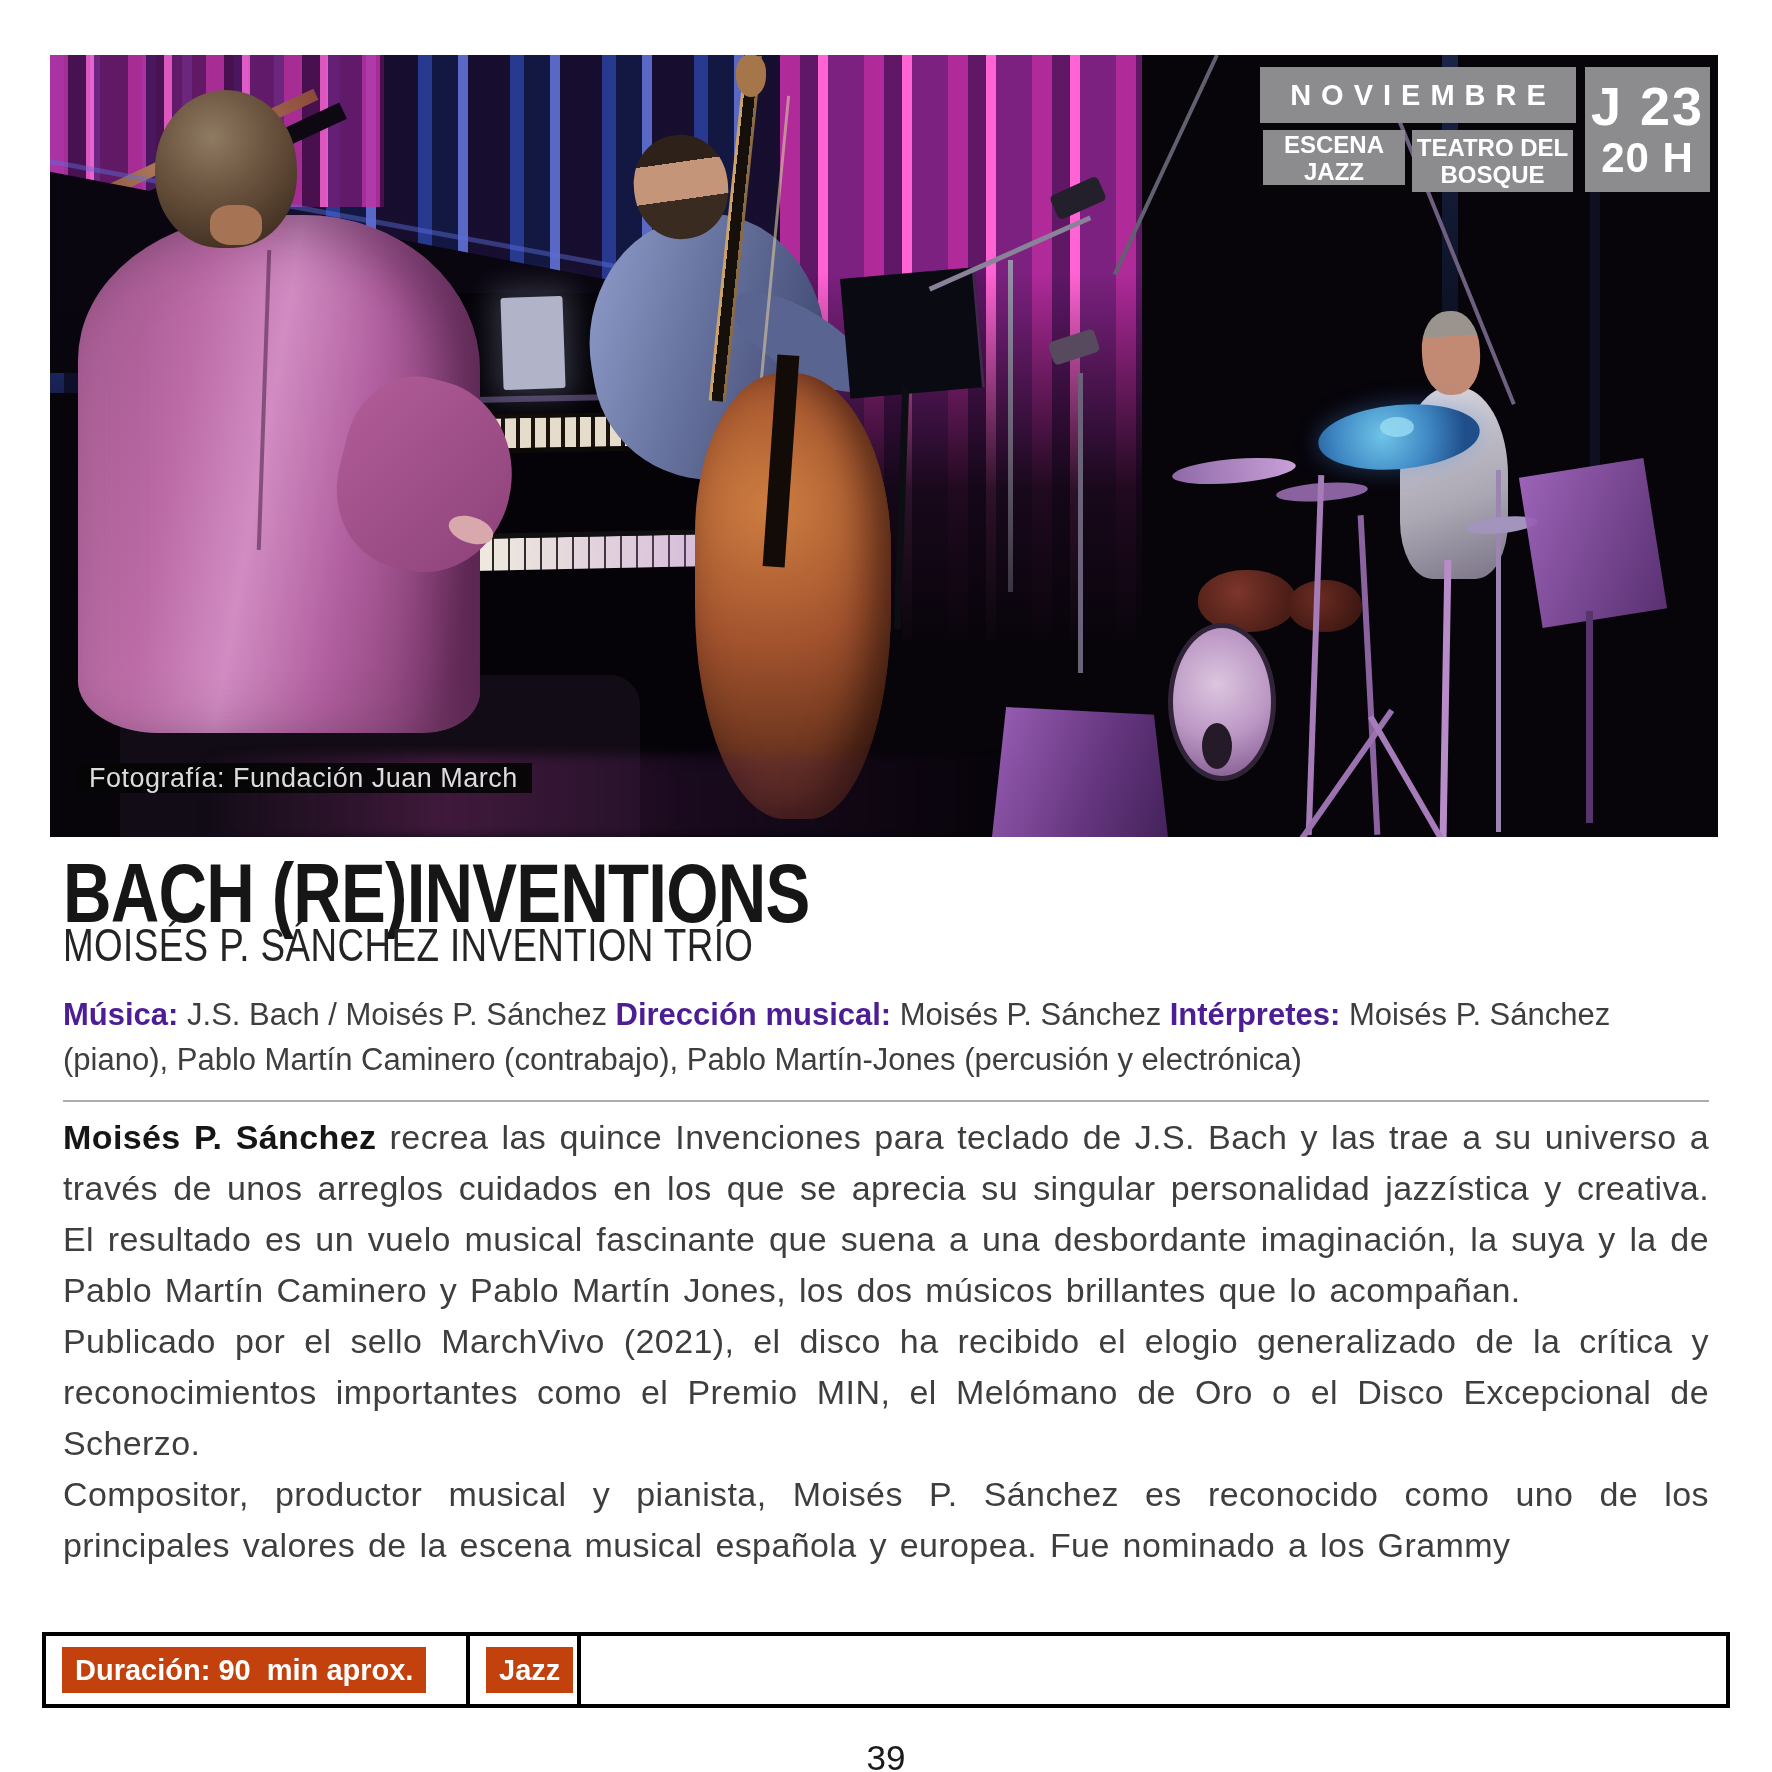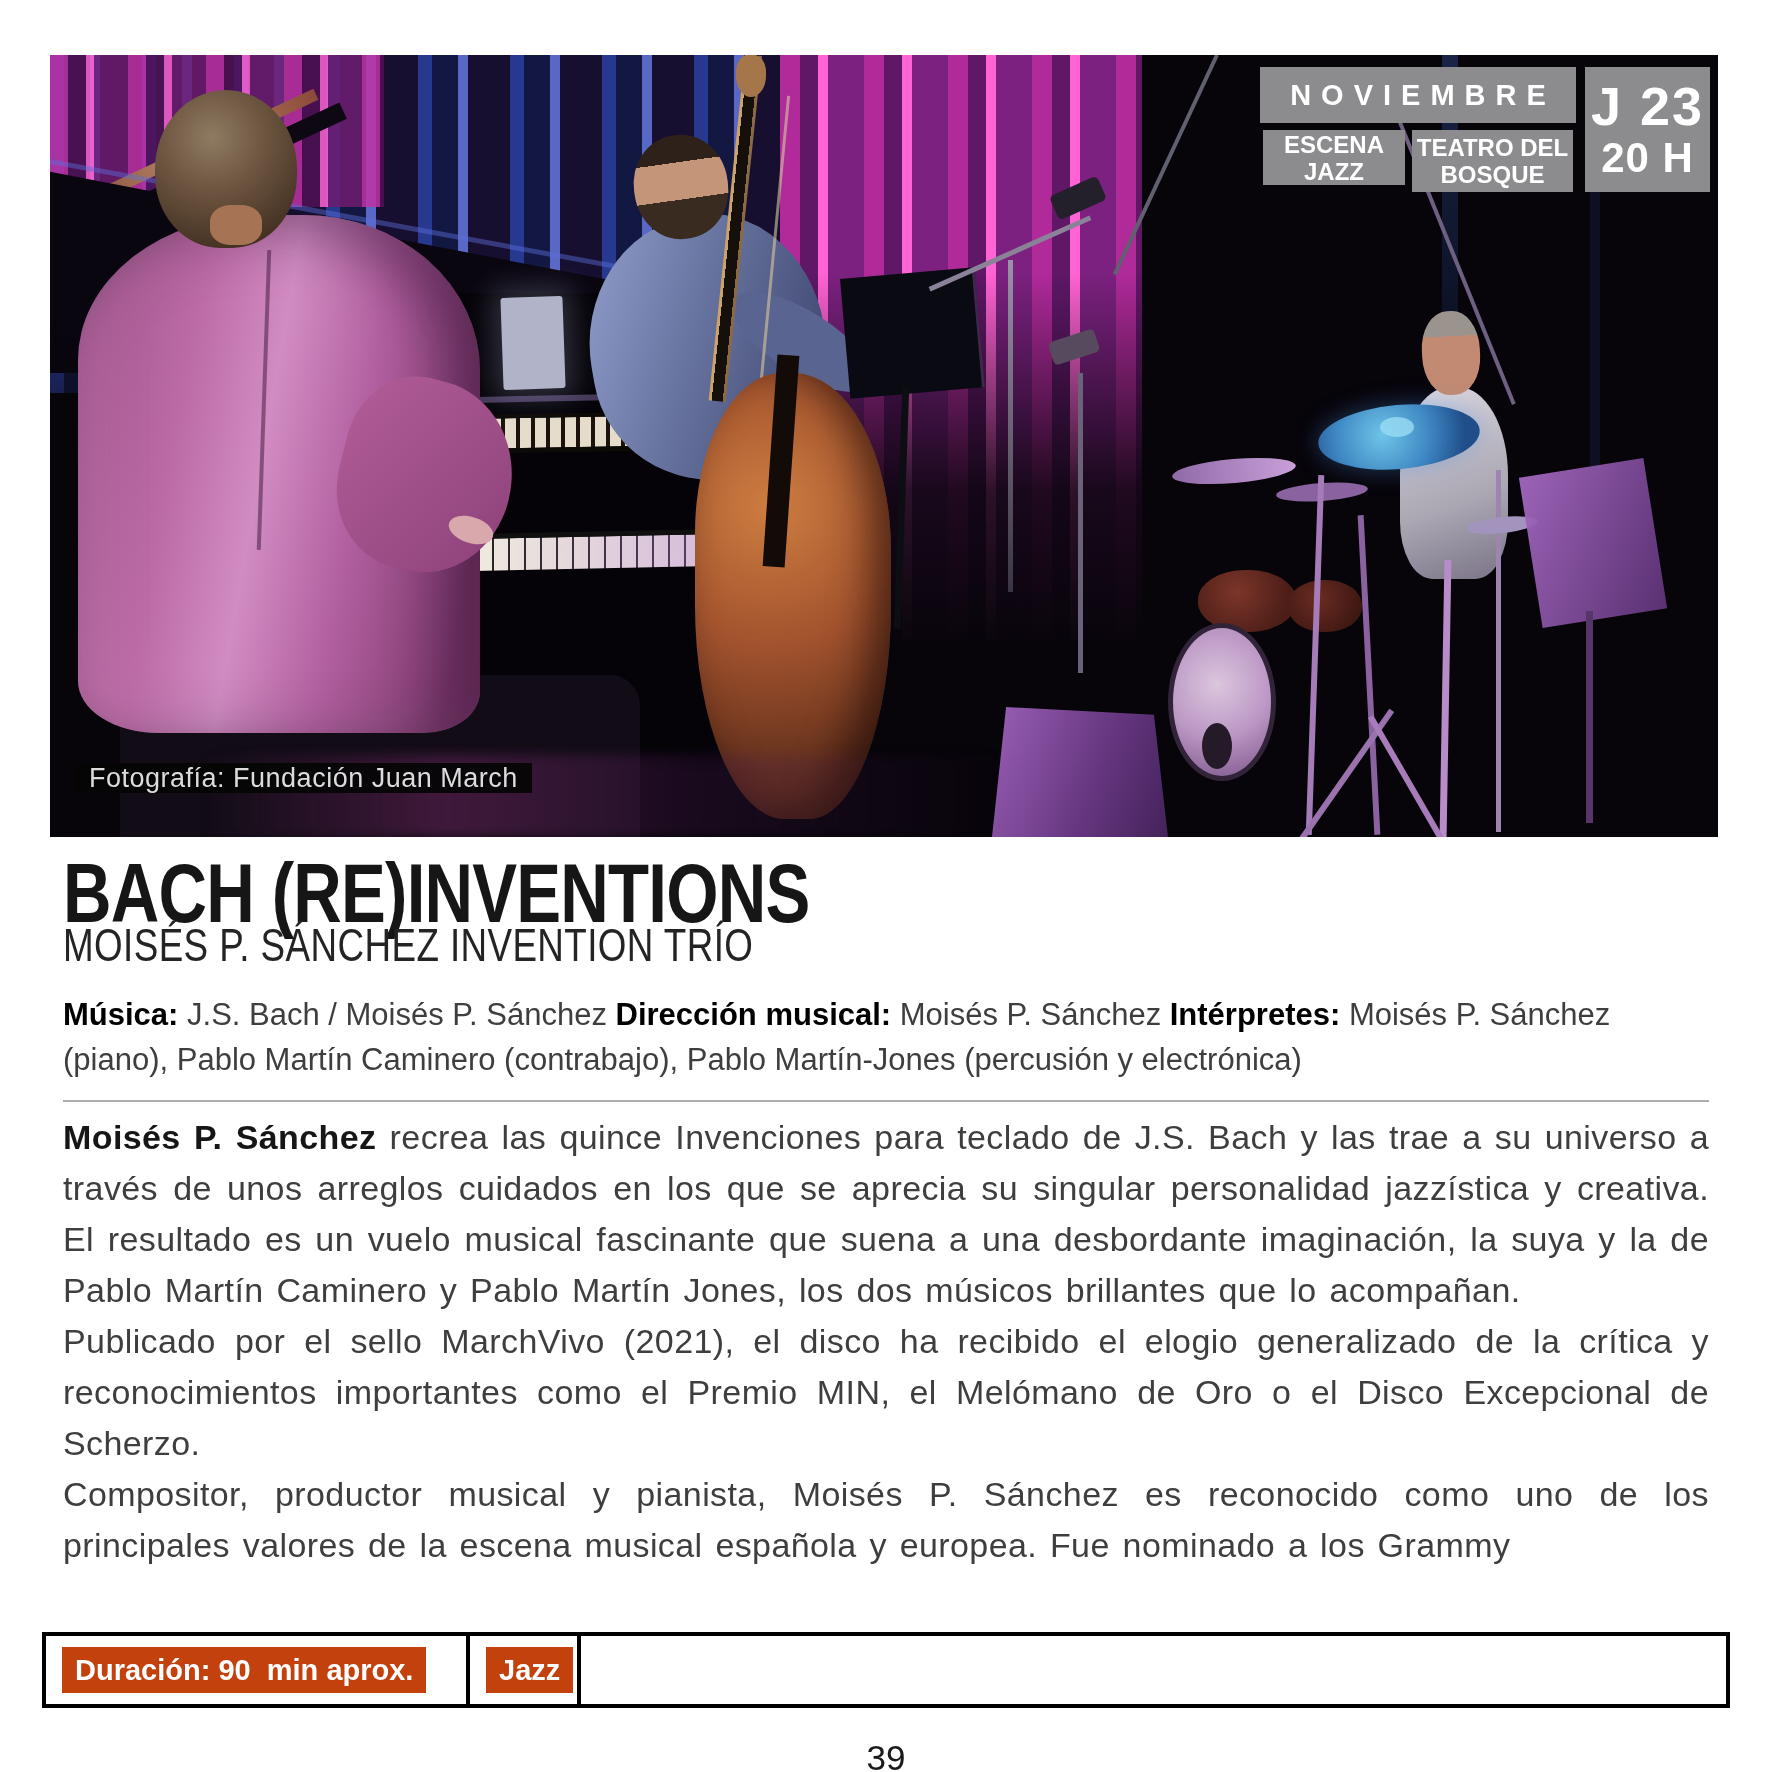--- a/index.html
+++ b/index.html
@@ -125,21 +125,21 @@
   .badge-day{left:1585px;top:67px;width:125px;height:125px;flex-direction:column;text-align:center;}
   .badge-day .d1{font-size:54px;line-height:56px;letter-spacing:2px;}
   .badge-day .d2{font-size:42px;line-height:48px;letter-spacing:1px;}
 
   
   .title{left:63px;top:845px;font-size:84px;font-weight:bold;color:#161616;letter-spacing:-1px;
     transform:scaleX(.8);transform-origin:left top;white-space:nowrap;}
   .subtitle{left:63px;top:918px;font-size:46px;font-weight:400;color:#242424;
     transform:scaleX(.8);transform-origin:left top;white-space:nowrap;letter-spacing:.5px;}
   .credits{left:63px;top:992px;width:1646px;font-size:31px;line-height:45px;color:#3e3e3e;}
-  .credits b{color:#000000;}
+  .credits b{color:#4c1d95;}
   .rule{left:63px;top:1100px;width:1646px;border-top:2px solid #adadad;height:0;}
   .bodytext{left:63px;top:1112px;width:1646px;font-size:34px;line-height:51px;color:#3e3e3e;
     text-align:justify;letter-spacing:.4px;word-spacing:3px;}
   .bodytext p{margin:0;}
   .bodytext b{color:#161616;}
 
   
   .footer{left:42px;top:1632px;width:1688px;height:76px;border:4px solid #000;box-sizing:border-box;display:flex;background:#fff;}
   .fcell{display:flex;align-items:center;box-sizing:border-box;}
   .fcell1{width:424px;border-right:4px solid #000;}

